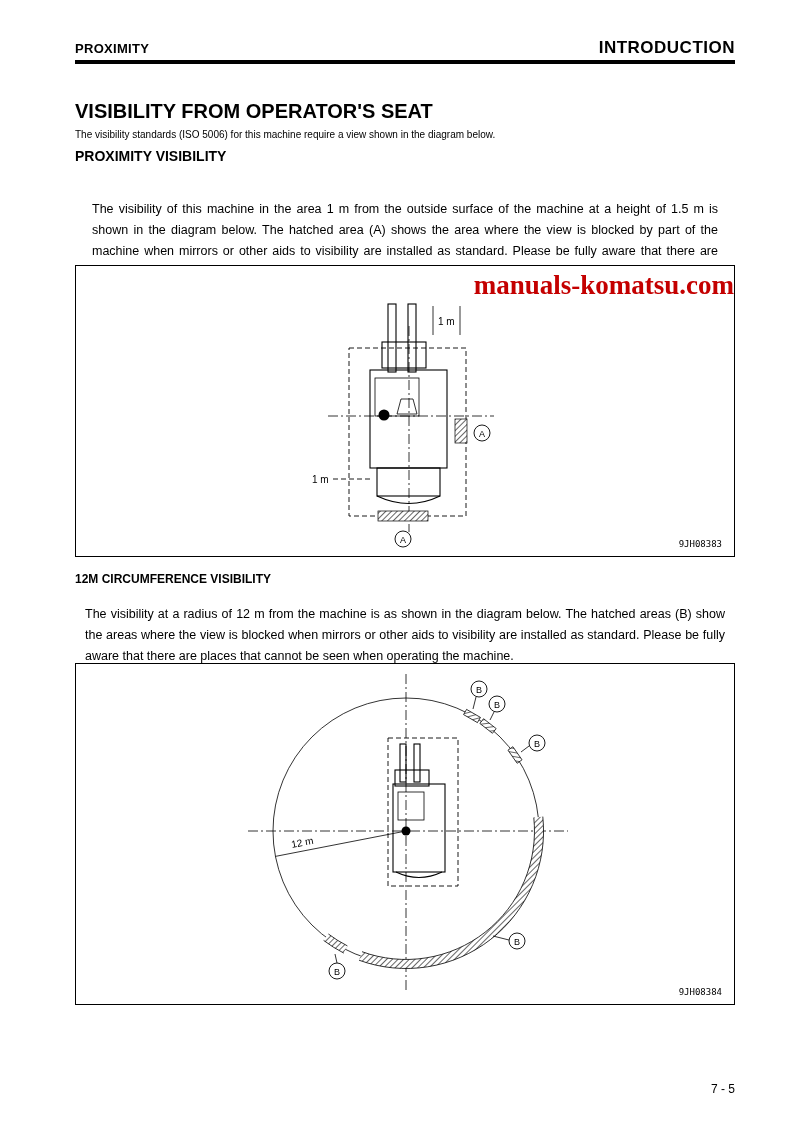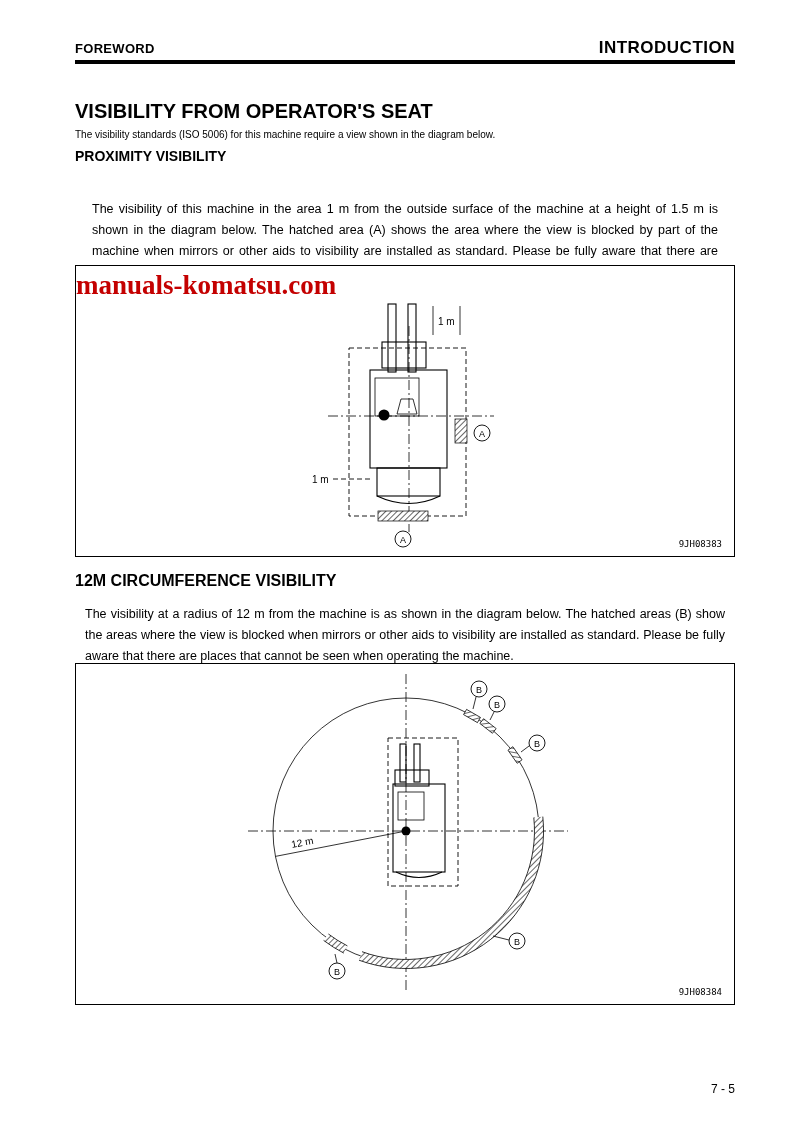--- a/index.html
+++ b/index.html
@@ -14,30 +14,30 @@
   .header-left  { font-size:13px; font-weight:bold; letter-spacing:0.3px; }
   .header-right { font-size:17px; font-weight:bold; letter-spacing:0.5px; }
   .header-rule { position:absolute; left:75px; right:58px; top:60px; height:4px; background:#000; }
 
   .main-title { position:absolute; left:75px; top:100px; margin:0; font-size:20px; font-weight:bold; }
   .intro { position:absolute; left:75px; right:58px; top:127px; margin:0; font-size:10px; line-height:1.6; }
 
   .sec-title-1 { position:absolute; left:75px; top:148px; margin:0; font-size:14px; font-weight:bold; }
   .sec-body-1 { position:absolute; left:75px; right:58px; top:182px; margin:17px; font-size:12.5px; line-height:1.68; text-align:justify; }
 
-  .sec-title-2 { position:absolute; left:75px; top:572px; margin:0; font-size:16px; font-weight:bold; }
+  .sec-title-2 { position:absolute; left:75px; top:572px; margin:0; font-size:12px; font-weight:bold; }
   .sec-body-2 { position:absolute; left:75px; right:58px; top:594px; margin:10px; font-size:12.5px; line-height:1.68; text-align:justify; }
 
   .fig { position:absolute; left:75px; width:658px; border:1px solid #000; background:#fff; }
   .fig-1 { top:265px; height:290px; }
   .fig-2 { top:663px; height:340px; }
   .fig svg { position:absolute; left:0; top:0; }
 
   .watermark {
-    position:absolute; left:0; right:0; top:4px; text-align:left;
+    position:absolute; left:0; right:0; top:4px; text-align:right;
     font-family:"Liberation Serif", serif; font-weight:600;
     font-size:27px; color:#c40000;
   }
 
   svg text { font-family:"Liberation Sans", sans-serif; fill:#000; }
   .dashdot { stroke:#000; stroke-width:0.8; fill:none; stroke-dasharray:10 3 2 3; }
   .dashed  { stroke:#000; stroke-width:0.9; fill:none; stroke-dasharray:5 3; }
   .solid   { stroke:#000; stroke-width:1.1; fill:none; }
   .thin    { stroke:#000; stroke-width:0.8; fill:none; }
   .hatched { stroke:#000; stroke-width:0.7; }
@@ -50,21 +50,21 @@
   .footer {
     position:absolute; right:58px; top:1082px; font-size:12px;
   }
 </style>
 </head>
 <body>
 
 <div class="page">
 
   <div class="header">
-    <span class="header-left">FOREWORD</span>
+    <span class="header-left">PROXIMITY</span>
     <span class="header-right">INTRODUCTION</span>
   </div>
   <div class="header-rule"></div>
 
   <h1 class="main-title">VISIBILITY FROM OPERATOR'S SEAT</h1>
   <p class="intro">The visibility standards (ISO 5006) for this machine require a view shown in the diagram below.</p>
 
   <h2 class="sec-title-1">PROXIMITY VISIBILITY</h2>
   <p class="sec-body-1">The visibility of this machine in the area 1 m from the outside surface of the machine at a height of 1.5 m is shown in the diagram below. The hatched area (A) shows the area where the view is blocked by part of the machine when mirrors or other aids to visibility are installed as standard. Please be fully aware that there are places that cannot be seen when operating the machine.</p>
 

